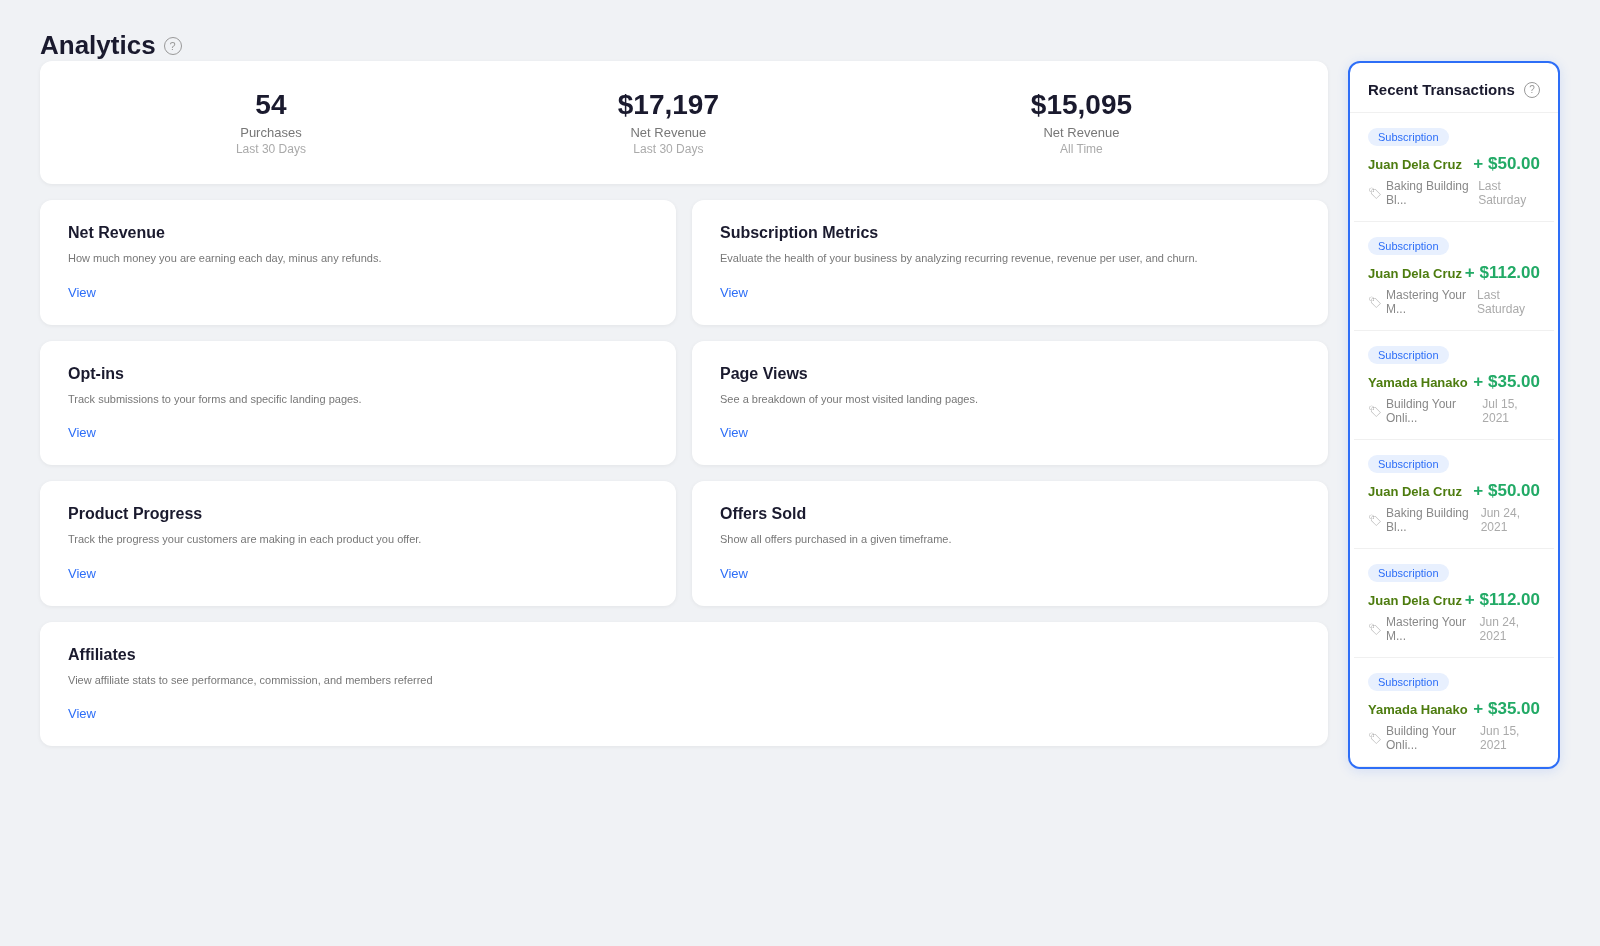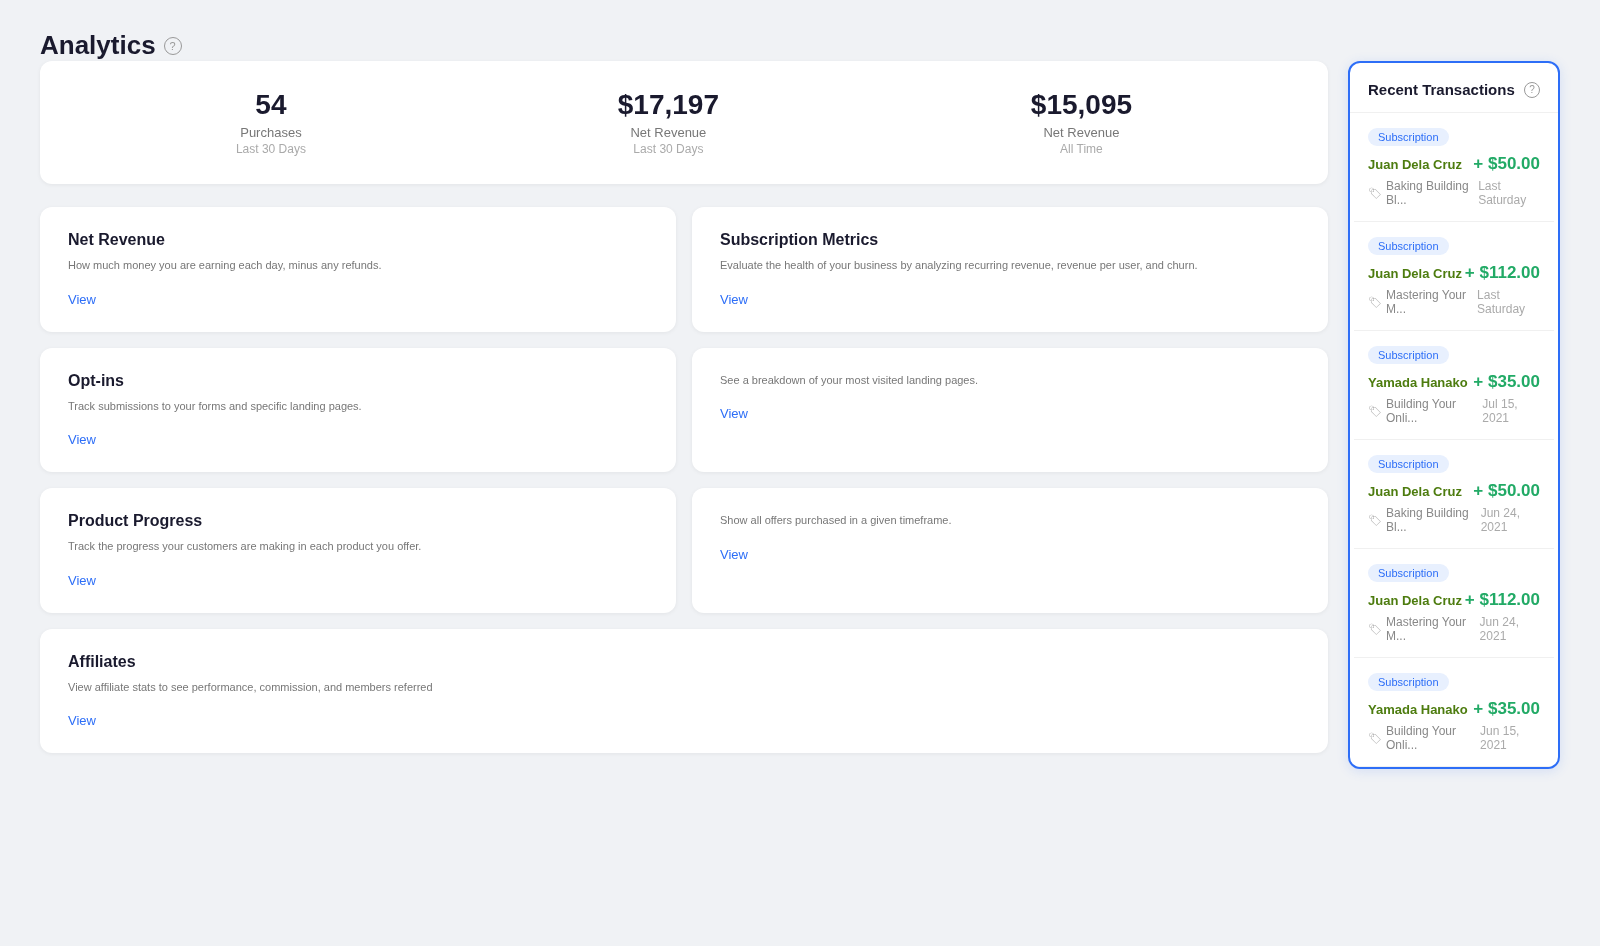--- a/index.html
+++ b/index.html
@@ -34,21 +34,21 @@
     }
     .main-layout {
       display: flex;
       gap: 20px;
       align-items: flex-start;
     }
     .left-content {
       flex: 1;
       display: flex;
       flex-direction: column;
-      gap: 23px;
+      gap: 16px;
     }
     
     .stats-card {
       background: white;
       border-radius: 12px;
       padding: 28px 40px;
       display: flex;
       justify-content: space-around;
       box-shadow: 0 1px 4px rgba(0,0,0,0.06);
     }
@@ -248,31 +248,33 @@
         <a class="view-link">View</a>
       </div>
 
       <div class="feature-card">
         <div class="feature-card-title">Opt-ins</div>
         <div class="feature-card-desc">Track submissions to your forms and specific landing pages.</div>
         <a class="view-link">View</a>
       </div>
 
       <div class="feature-card">
+        <div class="feature-card-title">Page Views</div>
         <div class="feature-card-desc">See a breakdown of your most visited landing pages.</div>
         <a class="view-link">View</a>
       </div>
 
       <div class="feature-card">
         <div class="feature-card-title">Product Progress</div>
         <div class="feature-card-desc">Track the progress your customers are making in each product you offer.</div>
         <a class="view-link">View</a>
       </div>
 
       <div class="feature-card">
+        <div class="feature-card-title">Offers Sold</div>
         <div class="feature-card-desc">Show all offers purchased in a given timeframe.</div>
         <a class="view-link">View</a>
       </div>
 
       <div class="feature-card full-width">
         <div class="feature-card-title">Affiliates</div>
         <div class="feature-card-desc">View affiliate stats to see performance, commission, and members referred</div>
         <a class="view-link">View</a>
       </div>
 

